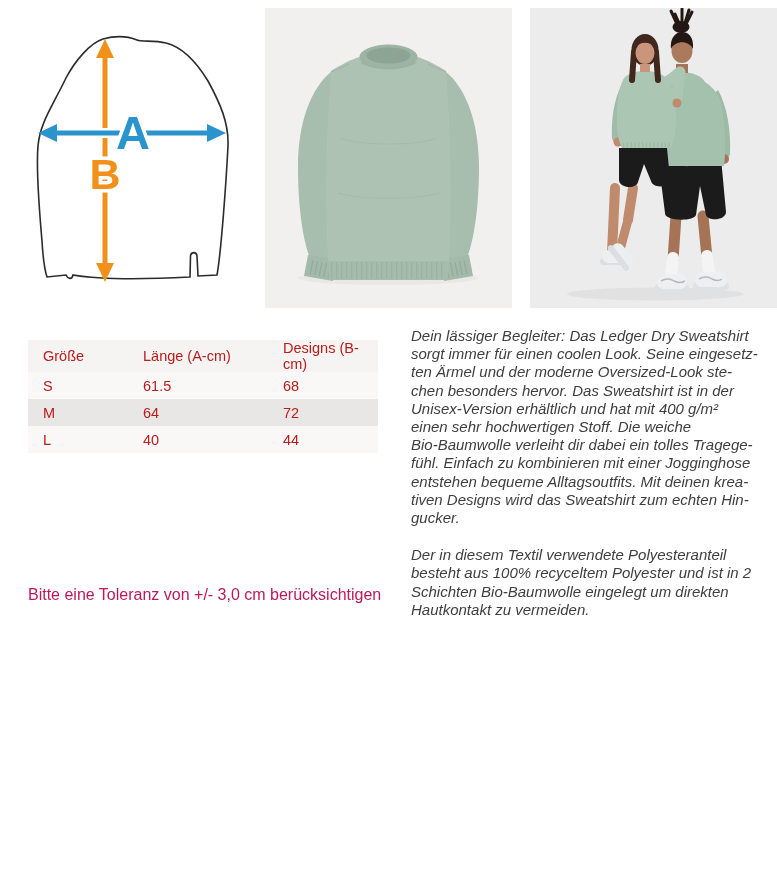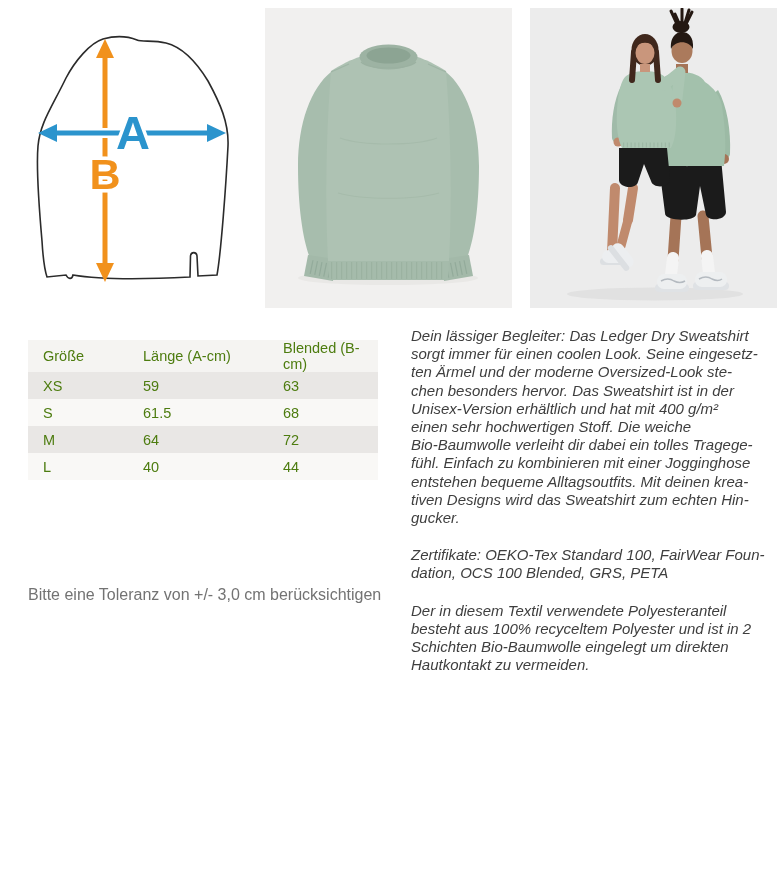--- a/index.html
+++ b/index.html
@@ -14,36 +14,36 @@
   .models-panel{left:530px;top:8px;width:247px;height:300px;background:#ececec;}
 
   .label-a{fill:#2b94cd;font-family:"Liberation Sans",sans-serif;font-weight:bold;font-size:47px;
            stroke:#ffffff;stroke-width:7px;paint-order:stroke;text-anchor:middle;}
   .label-b{fill:#f1911c;font-family:"Liberation Sans",sans-serif;font-weight:bold;font-size:43px;
            stroke:#ffffff;stroke-width:7px;paint-order:stroke;text-anchor:middle;}
 
   table.size-table{
     position:absolute;left:28px;top:340px;width:350px;
     border-collapse:collapse;table-layout:fixed;
-    font-size:14.5px;color:#4d7c0f;
+    font-size:14.5px;color:#b91c1c;
   }
   table.size-table col.c1{width:115px;}
   table.size-table col.c2{width:140px;}
   table.size-table col.c3{width:95px;}
   table.size-table th, table.size-table td{
     height:27px;padding:0;text-align:left;font-weight:normal;vertical-align:middle;
   }
   table.size-table th:first-child, table.size-table td:first-child{padding-left:15px;}
   table.size-table thead tr{background:#f5f4f2;}
   table.size-table tbody tr.dark{background:#e9e7e5;}
   table.size-table tbody tr.light{background:#f9f8f6;}
 
   .tolerance{
     position:absolute;left:28px;top:586px;margin:0;
-    font-size:16px;color:#737373;white-space:pre;
+    font-size:16px;color:#be185d;white-space:pre;
   }
   .description{
     position:absolute;left:411px;top:327px;width:366px;
     font-size:15px;line-height:18.2px;color:#3e3e3e;
   }
   .description p{margin:0 0 19px 0;white-space:pre;font-style:italic;}
 </style>
 </head>
 <body>
 
@@ -197,29 +197,24 @@
 <table class="size-table">
   <colgroup>
       <col class="c1">
       <col class="c2">
       <col class="c3">
     </colgroup>
   <thead>
     <tr>
       <th>Größe</th>
       <th>Länge (A-cm)</th>
-      <th>Blended (B-cm)</th>
+      <th>Designs (B-cm)</th>
     </tr>
   </thead>
   <tbody>
-    <tr class="dark">
-      <td>XS</td>
-      <td>59</td>
-      <td>63</td>
-    </tr>
     <tr class="light">
       <td>S</td>
       <td>61.5</td>
       <td>68</td>
     </tr>
     <tr class="dark">
       <td>M</td>
       <td>64</td>
       <td>72</td>
     </tr>
@@ -238,19 +233,17 @@
 sorgt immer für einen coolen Look. Seine eingesetz-
 ten Ärmel und der moderne Oversized-Look ste-
 chen besonders hervor. Das Sweatshirt ist in der
 Unisex-Version erhältlich und hat mit 400 g/m²
 einen sehr hochwertigen Stoff. Die weiche
 Bio-Baumwolle verleiht dir dabei ein tolles Tragege-
 fühl. Einfach zu kombinieren mit einer Jogginghose
 entstehen bequeme Alltagsoutfits. Mit deinen krea-
 tiven Designs wird das Sweatshirt zum echten Hin-
 gucker.</p>
-  <p>Zertifikate: OEKO-Tex Standard 100, FairWear Foun-
-dation, OCS 100 Blended, GRS, PETA</p>
   <p>Der in diesem Textil verwendete Polyesteranteil
 besteht aus 100% recyceltem Polyester und ist in 2
 Schichten Bio-Baumwolle eingelegt um direkten
 Hautkontakt zu vermeiden.</p>
 </div>
 
 </body></html>

